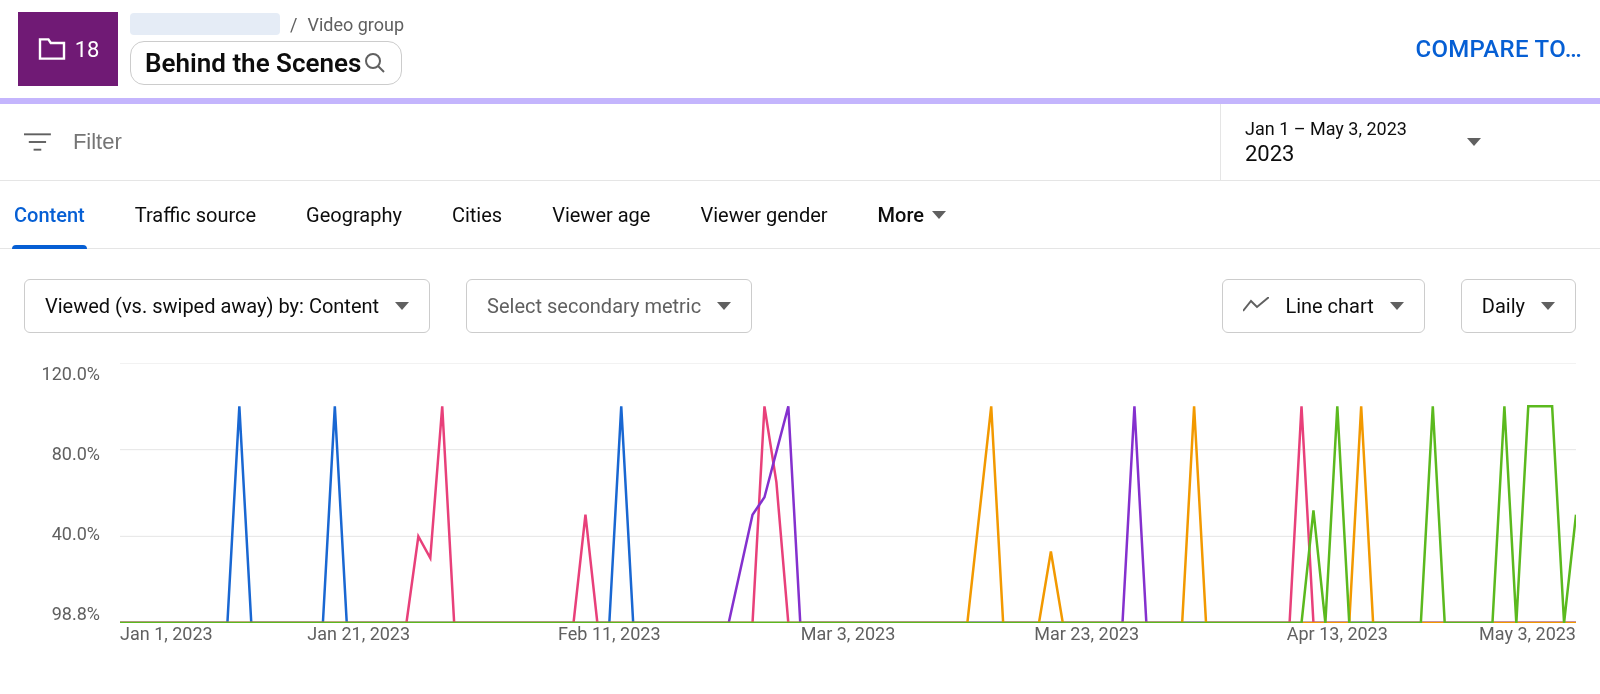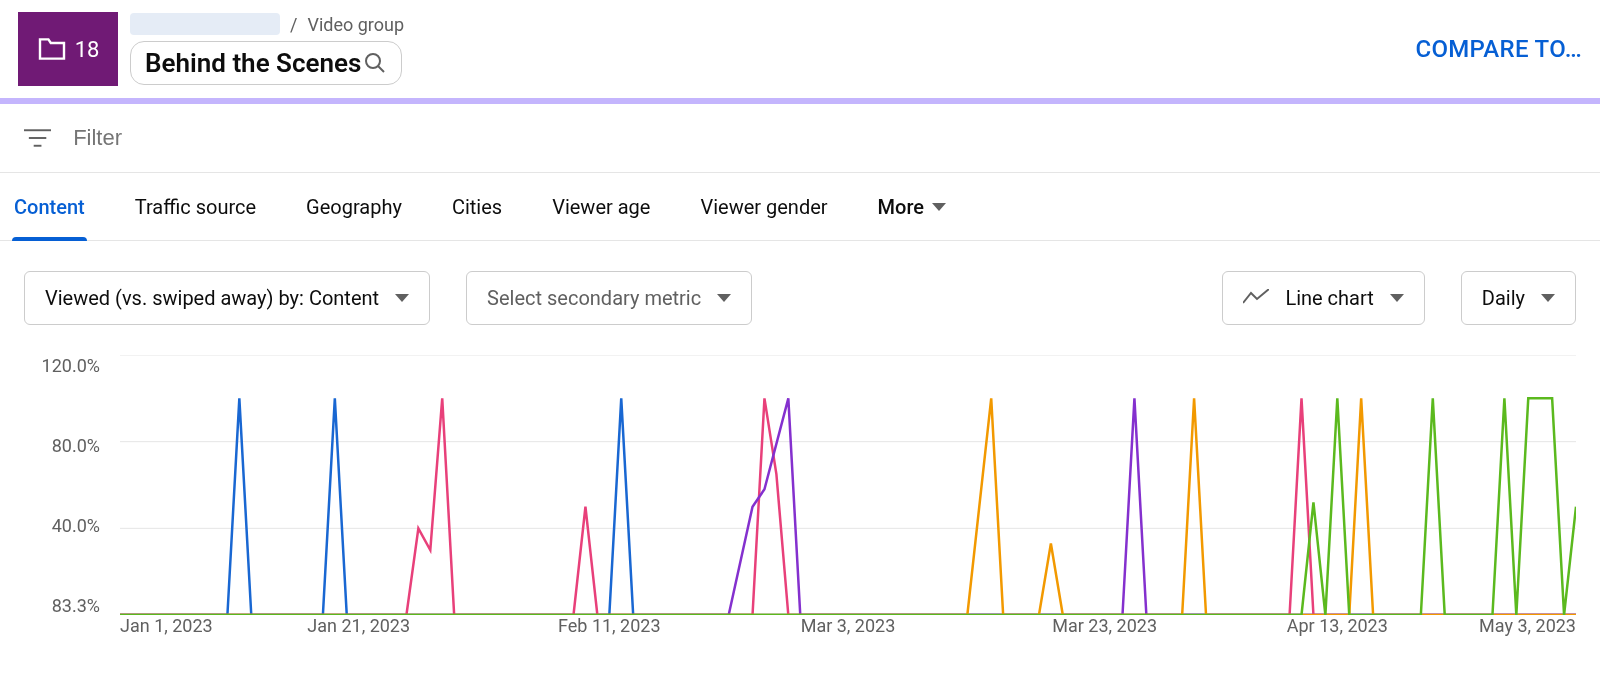--- a/index.html
+++ b/index.html
@@ -222,20 +222,27 @@
 
 <div class="bar2">
   <div class="filter-area">
     <svg width="28" height="20" viewBox="0 0 28 20">
       <line x1="0" y1="2" x2="28" y2="2" stroke="#606060" stroke-width="2"></line>
       <line x1="5" y1="10" x2="23" y2="10" stroke="#606060" stroke-width="2"></line>
       <line x1="10" y1="18" x2="18" y2="18" stroke="#606060" stroke-width="2"></line>
     </svg>
     <input type="text" class="filter-placeholder" placeholder="Filter" style="">
   </div>
+  <div class="date-area">
+    <div class="date-col">
+      <span class="date-range">Jan 1 – May 3, 2023</span>
+      <span class="date-year">2023</span>
+    </div>
+    <span class="caret"></span>
+  </div>
 </div>
 
 <div class="tabs">
   <div class="tab active">
       <span>Content</span>
     </div>
   <div class="tab">
       <span>Traffic source</span>
     </div>
   <div class="tab">
@@ -275,21 +282,21 @@
   </div>
   <div class="dd">
     <span>Daily</span>
     <span class="caret"></span>
   </div>
 </div>
 
 <div class="chart-wrap">
   <div class="chart">
     <div class="ylabels" id="ylabels">
-        <div style="top: 250px;">83.3%</div>
+        <div style="top: 250px;">98.8%</div>
         <div style="top: 170px;">40.0%</div>
         <div style="top: 90px;">80.0%</div>
         <div style="top: 10px;">120.0%</div>
       </div>
     <div class="plot">
       <svg id="plot-svg" width="100%" height="100%" preserveAspectRatio="none" viewBox="0 0 122 120">
           <g class="grid">
             <line x1="0" y1="120" x2="122" y2="120" vector-effect="non-scaling-stroke"></line>
             <line x1="0" y1="80" x2="122" y2="80" vector-effect="non-scaling-stroke"></line>
             <line x1="0" y1="40" x2="122" y2="40" vector-effect="non-scaling-stroke"></line>
@@ -303,17 +310,17 @@
             <path d="M0 120 L99 120 L100 68 L101 120 L102 20 L103 120 L109 120 L110 20 L111 120 L115 120 L116 20 L117 120 L118 20 L120 20 L121 120 L122 70" stroke="#5bb91e" vector-effect="non-scaling-stroke"></path>
           </g>
         </svg>
     </div>
   </div>
   <div class="xlabels" id="xlabels">
       <span style="left: 0%; transform: translateX(0px);">Jan 1, 2023</span>
       <span style="left: 16.3934%;">Jan 21, 2023</span>
       <span style="left: 33.6066%;">Feb 11, 2023</span>
       <span style="left: 50%;">Mar 3, 2023</span>
-      <span style="left: 66.3934%; margin-left: 18px;">Mar 23, 2023</span>
+      <span style="left: 66.3934%;">Mar 23, 2023</span>
       <span style="left: 83.6066%;">Apr 13, 2023</span>
       <span style="left: 100%; transform: translateX(-100%);">May 3, 2023</span>
     </div>
 </div>
 
 </body></html>

